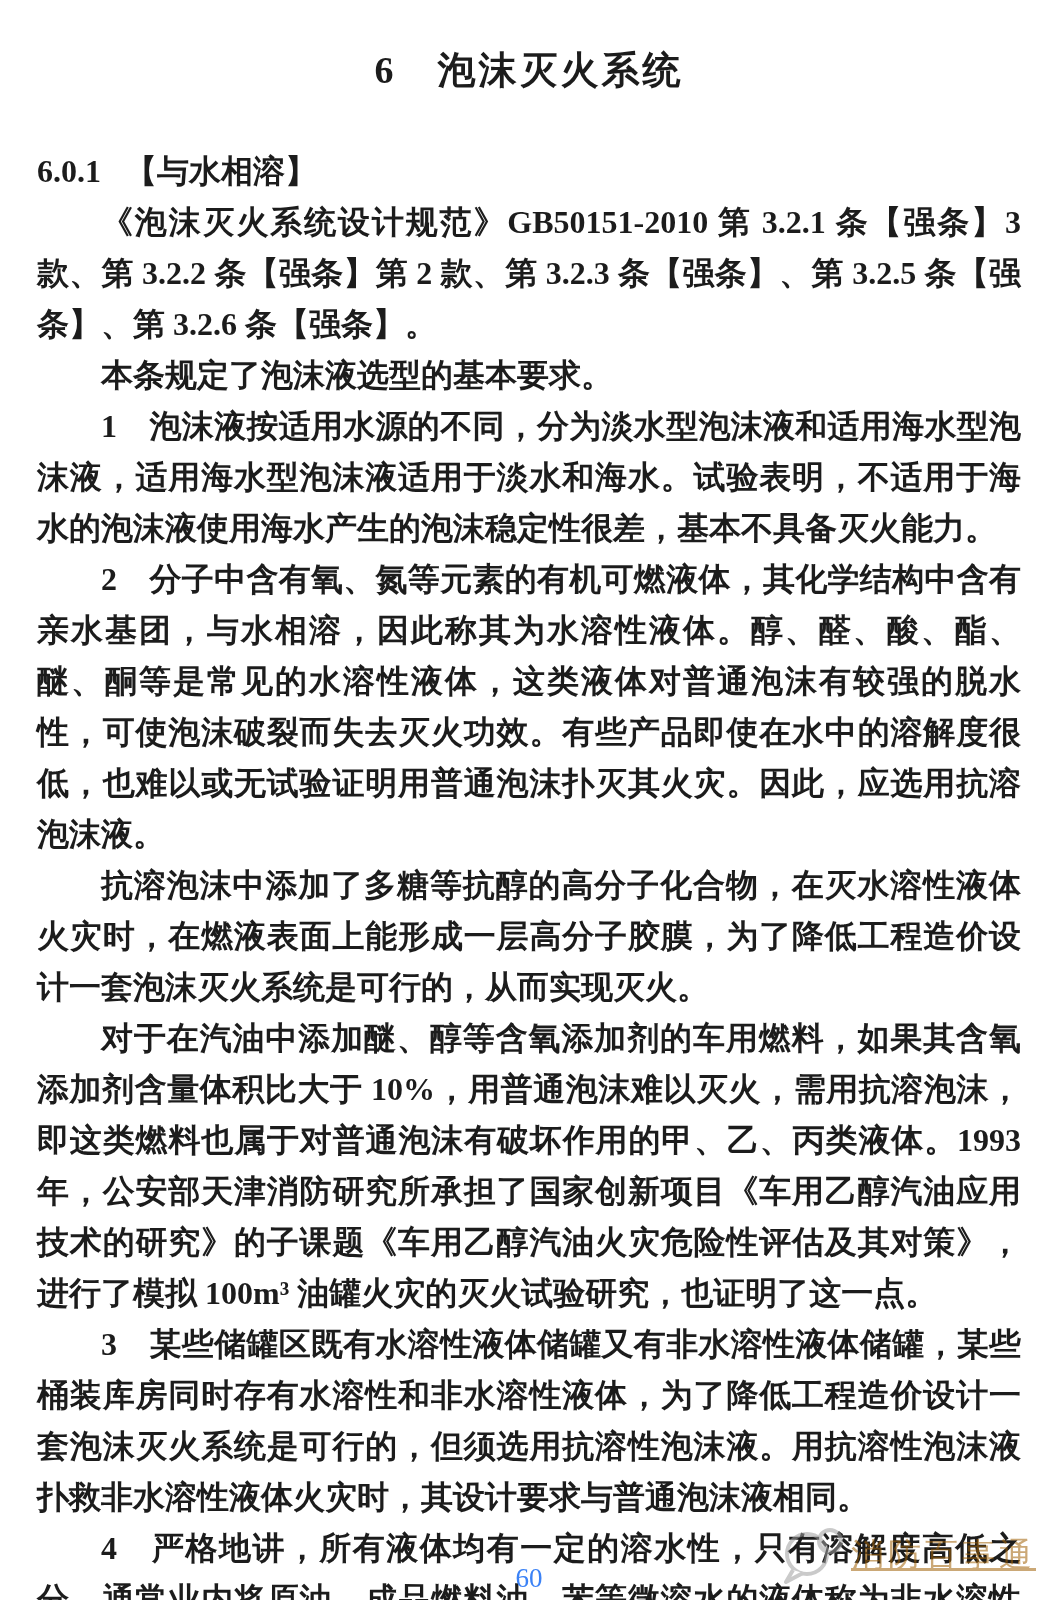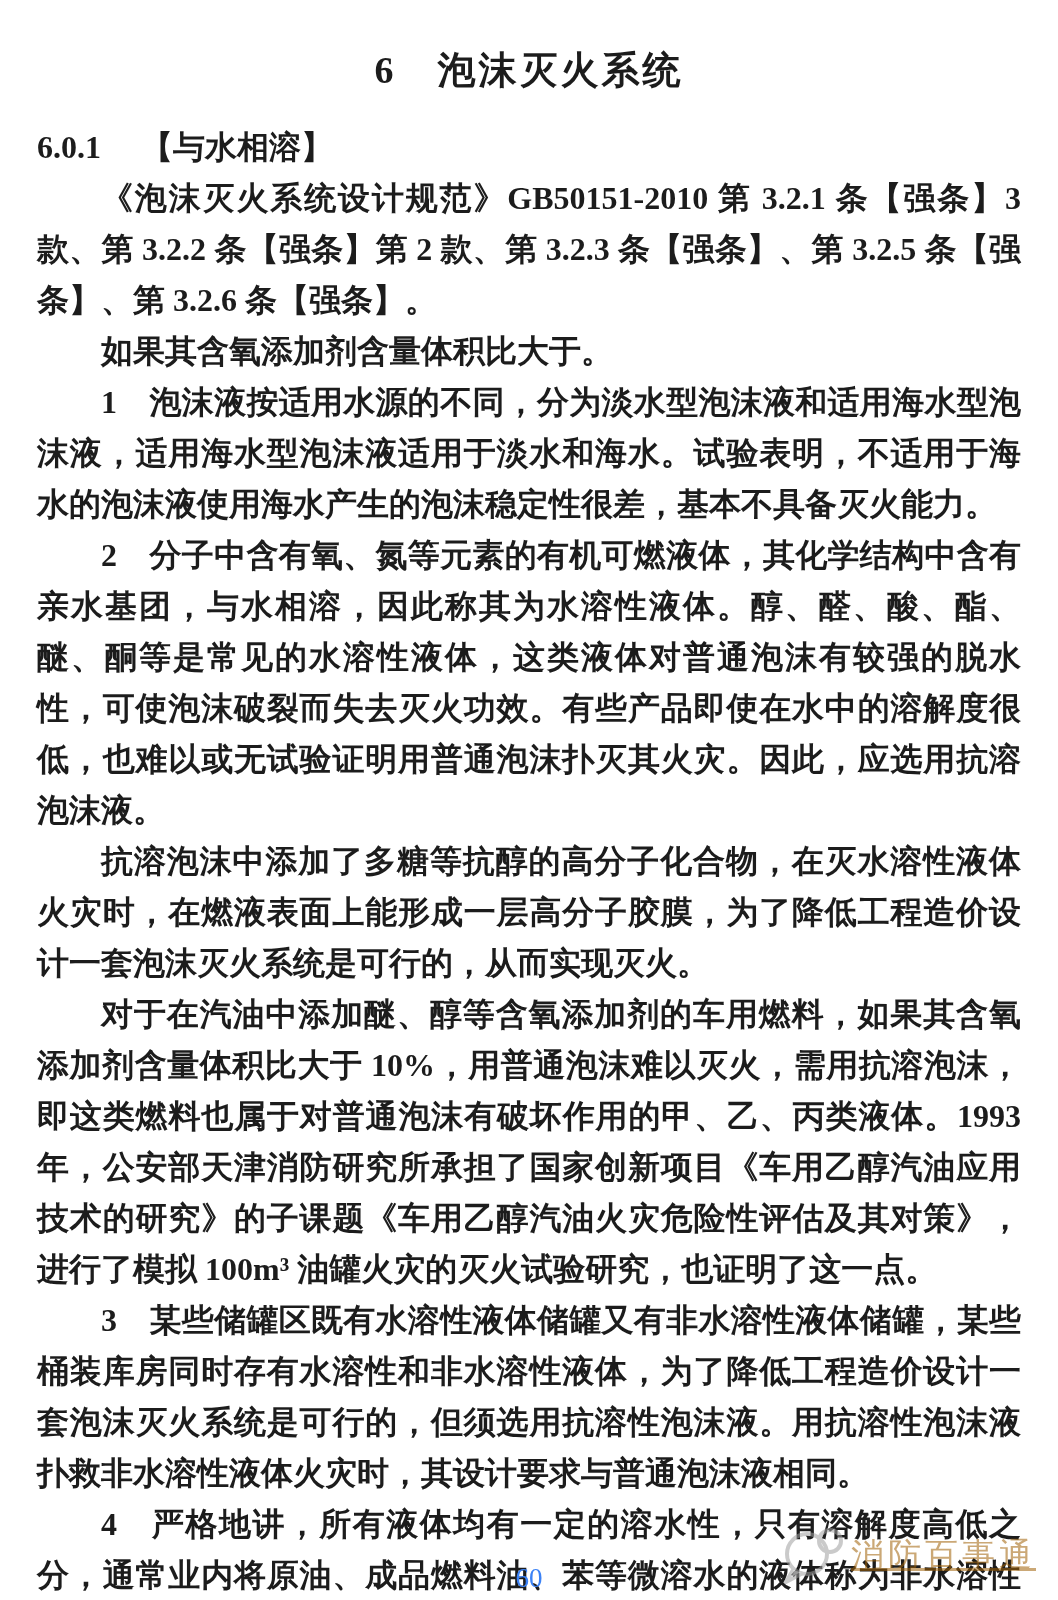--- a/index.html
+++ b/index.html
@@ -21,30 +21,30 @@
     top: 46px;
     left: 37px;
     right: 37px;
   }
   .doc-title {
     text-align: center;
     font-size: 38px;
     font-weight: bold;
     letter-spacing: 3px;
     line-height: 48px;
-    margin-bottom: 28px;
+    margin-bottom: 52px;
     white-space: pre;
   }
   .section-heading {
     font-size: 32px;
     font-weight: bold;
     line-height: 51px;
   }
   .section-heading .sec-num {
-    margin-right: 40px;
+    margin-right: 24px;
   }
   .body-text p {
     font-size: 32px;
     line-height: 51px;
     text-align: justify;
     text-indent: 64px;
     font-weight: 700;
   }
   .body-text p.no-indent {
     text-indent: 0;
@@ -85,21 +85,21 @@
   <div class="content">
 
     <h1 class="doc-title">6　泡沫灭火系统</h1>
 
     <div class="section-heading">
       <span class="sec-num">6.0.1</span><span>【与水相溶】</span>
     </div>
 
     <div class="body-text">
       <p>《泡沫灭火系统设计规范》GB50151-2010 第 3.2.1 条【强条】3 款、第 3.2.2 条【强条】第 2 款、第 3.2.3 条【强条】、第 3.2.5 条【强条】、第 3.2.6 条【强条】。</p>
-      <p>如果其含氧添加剂含量体积比大于。</p>
+      <p>本条规定了泡沫液选型的基本要求。</p>
       <p>1　泡沫液按适用水源的不同，分为淡水型泡沫液和适用海水型泡沫液，适用海水型泡沫液适用于淡水和海水。试验表明，不适用于海水的泡沫液使用海水产生的泡沫稳定性很差，基本不具备灭火能力。</p>
       <p>2　分子中含有氧、氮等元素的有机可燃液体，其化学结构中含有亲水基团，与水相溶，因此称其为水溶性液体。醇、醛、酸、酯、醚、酮等是常见的水溶性液体，这类液体对普通泡沫有较强的脱水性，可使泡沫破裂而失去灭火功效。有些产品即使在水中的溶解度很低，也难以或无试验证明用普通泡沫扑灭其火灾。因此，应选用抗溶泡沫液。</p>
       <p>抗溶泡沫中添加了多糖等抗醇的高分子化合物，在灭水溶性液体火灾时，在燃液表面上能形成一层高分子胶膜，为了降低工程造价设计一套泡沫灭火系统是可行的，从而实现灭火。</p>
       <p>对于在汽油中添加醚、醇等含氧添加剂的车用燃料，如果其含氧添加剂含量体积比大于 10%，用普通泡沫难以灭火，需用抗溶泡沫，即这类燃料也属于对普通泡沫有破坏作用的甲、乙、丙类液体。1993 年，公安部天津消防研究所承担了国家创新项目《车用乙醇汽油应用技术的研究》的子课题《车用乙醇汽油火灾危险性评估及其对策》，进行了模拟 100m³ 油罐火灾的灭火试验研究，也证明了这一点。</p>
       <p>3　某些储罐区既有水溶性液体储罐又有非水溶性液体储罐，某些桶装库房同时存有水溶性和非水溶性液体，为了降低工程造价设计一套泡沫灭火系统是可行的，但须选用抗溶性泡沫液。用抗溶性泡沫液扑救非水溶性液体火灾时，其设计要求与普通泡沫液相同。</p>
       <p>4　严格地讲，所有液体均有一定的溶水性，只有溶解度高低之分，通常业内将原油、成品燃料油、苯等微溶水的液体称为非水溶性液体。到目前为止，国内外利用普通泡沫所做的灭火应用试验基本限于原油及其成品油，并且从目前所掌握的情况来看</p>
     </div>
 
   </div>
 

